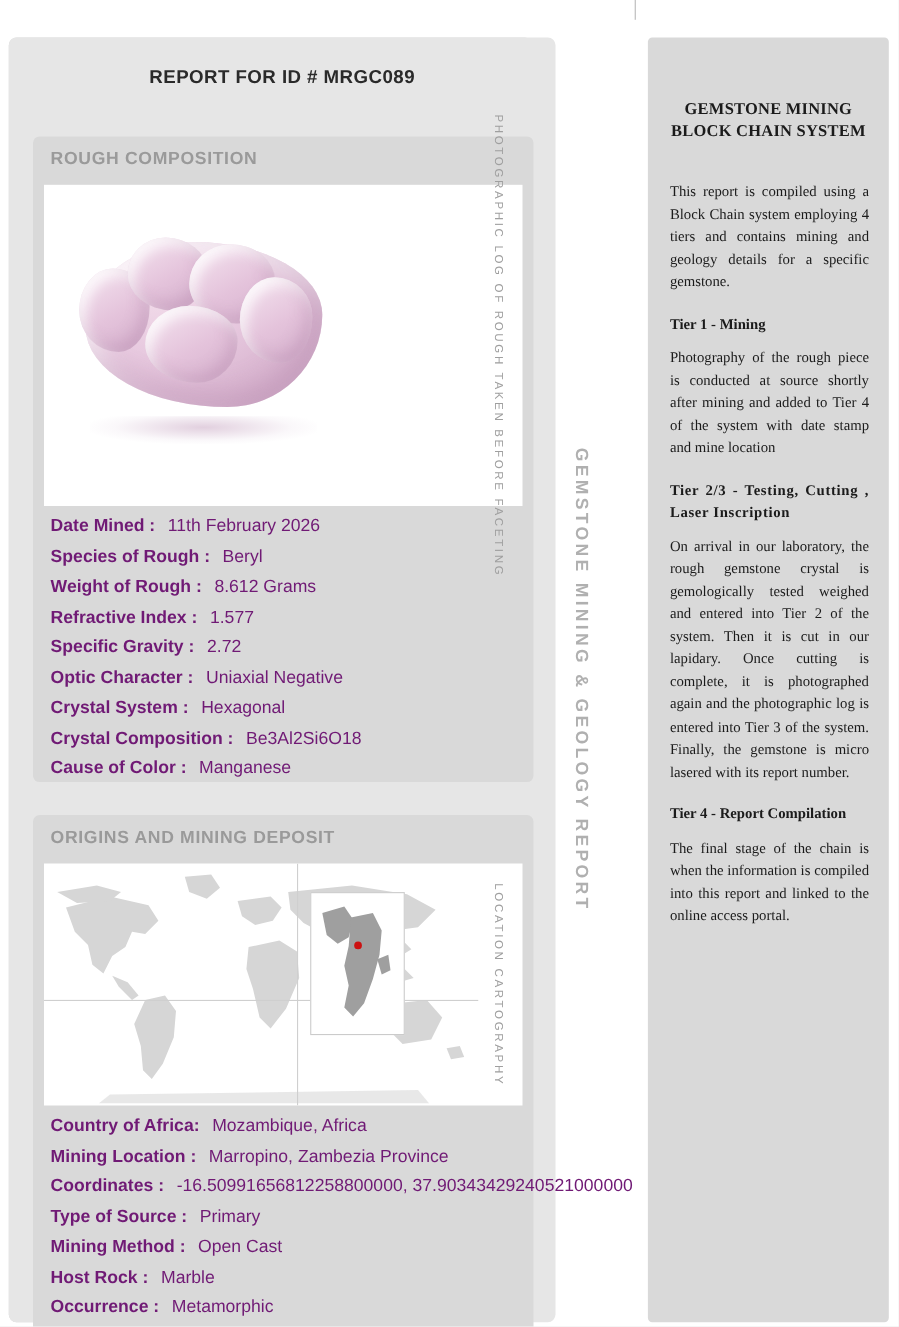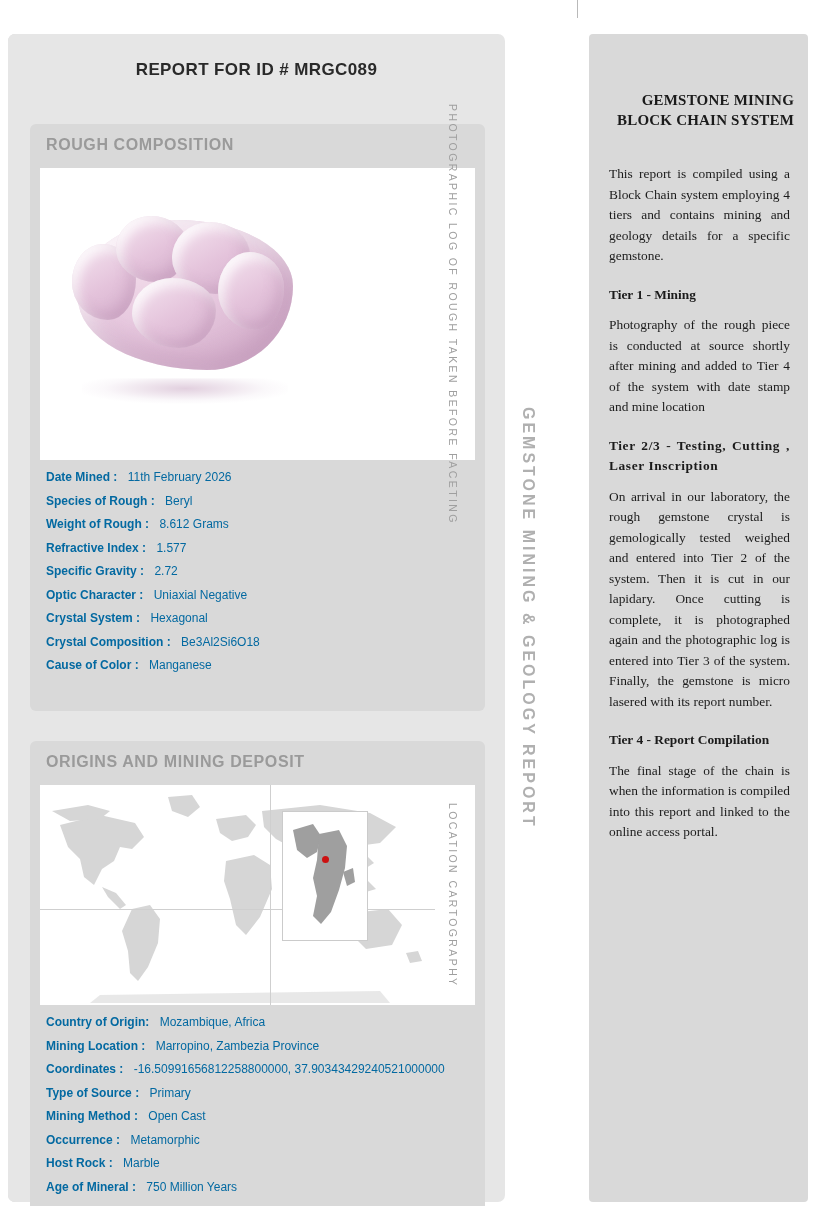--- a/index.html
+++ b/index.html
@@ -86,21 +86,21 @@
   .b3{left:104px;top:30px;width:78px;height:72px;}
   .b4{left:150px;top:60px;width:66px;height:78px;}
   .b5{left:64px;top:86px;width:84px;height:70px;}
   .gem-shadow{
     position:absolute;left:14px;top:176px;width:206px;height:46px;
     background:radial-gradient(ellipse at 50% 40%, rgba(216,192,212,.75) 0%, rgba(236,226,236,.25) 55%, rgba(255,255,255,0) 75%);
     transform:scaleY(.55);
   }
 
   
-  .info{position:absolute;left:16px;font-size:12px;color:#0369a1;}
+  .info{position:absolute;left:16px;font-size:16px;color:#701a75;}
   #info-rough{top:346px;}
   #info-origins{top:274px;}
   .info-row{margin:0 0 9.5px 0;white-space:nowrap;}
   .info-row b{font-weight:bold;}
   .info-row span{font-weight:normal;margin-left:7px;}
 
   
   .map{position:absolute;left:0;top:0;width:395px;height:220px;overflow:hidden;}
   .map svg{position:absolute;left:0;top:0;}
   .map-cross-h{position:absolute;left:0;top:124px;width:395px;height:1px;background:#cfcfcf;}
@@ -110,21 +110,21 @@
     border:1px solid #cbcbcb;background:#ffffff;
   }
   .dot{position:absolute;left:39px;top:44px;width:7px;height:7px;border-radius:50%;background:#cc1111;}
 
   
   .sidebar{
     position:absolute;left:589px;top:34px;width:219px;height:1168px;
     background:#d9d9d9;border-radius:4px;
   }
   .sb-title{
-    position:absolute;left:14px;top:56px;width:191px;text-align:right;
+    position:absolute;left:14px;top:56px;width:191px;text-align:center;
     font-family:"Liberation Serif", serif;font-weight:bold;font-size:15px;
     color:#1b1b1b;line-height:20px;letter-spacing:.2px;
   }
   .sb-body{
     position:absolute;left:20px;top:130px;width:181px;
     font-family:"Liberation Serif", serif;font-size:13.4px;color:#1b1b1b;
     line-height:20.5px;text-align:justify;
   }
   .sb-body p{margin:0 0 18px 0;}
   .sb-body h4{
@@ -255,46 +255,46 @@
           </div>
         </div>
 
         <div class="vert-label">
           <span>LOCATION CARTOGRAPHY</span>
         </div>
       </div>
 
       <div class="info" id="info-origins">
         <div class="info-row">
-          <b>Country of Origin:</b>
+          <b>Country of Africa:</b>
           <span>Mozambique, Africa</span>
         </div>
         <div class="info-row">
           <b>Mining Location :</b>
           <span>Marropino, Zambezia Province</span>
         </div>
         <div class="info-row">
           <b>Coordinates :</b>
           <span>-16.50991656812258800000,  37.90343429240521000000</span>
         </div>
         <div class="info-row">
           <b>Type of Source :</b>
           <span>Primary</span>
         </div>
         <div class="info-row">
           <b>Mining Method :</b>
           <span>Open Cast</span>
         </div>
         <div class="info-row">
+          <b>Host Rock :</b>
+          <span>Marble</span>
+        </div>
+        <div class="info-row">
           <b>Occurrence :</b>
           <span>Metamorphic</span>
-        </div>
-        <div class="info-row">
-          <b>Host Rock :</b>
-          <span>Marble</span>
         </div>
         <div class="info-row">
           <b>Age of Mineral :</b>
           <span>750 Million Years</span>
         </div>
       </div>
     </div>
   </div>
 
   <div class="sidebar">

